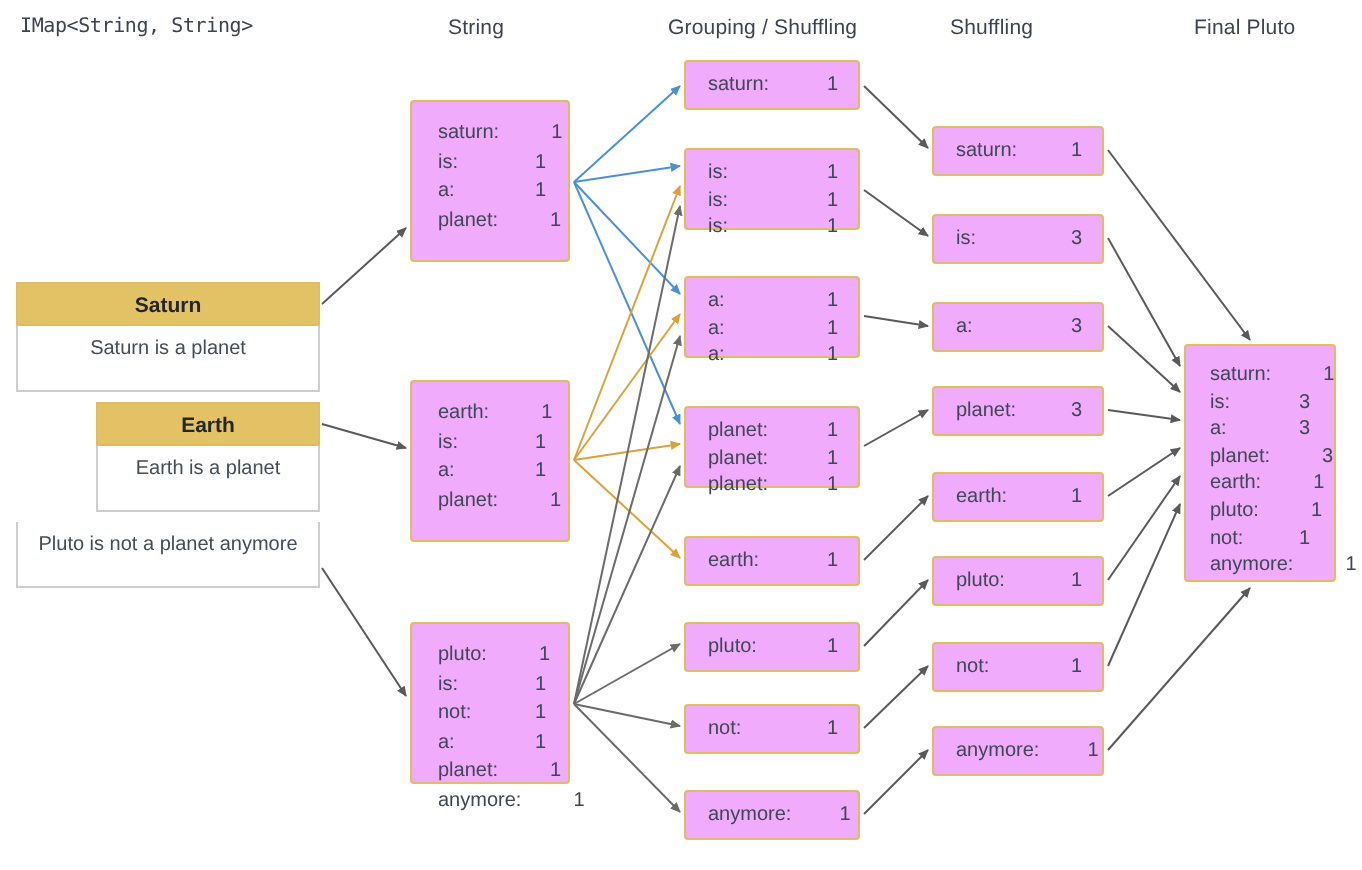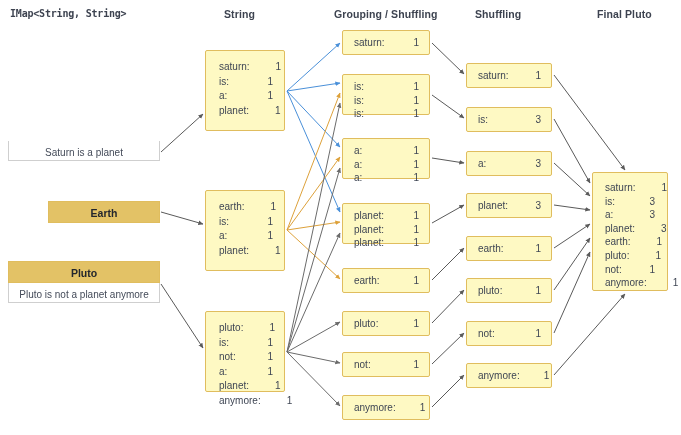--- a/index.html
+++ b/index.html
@@ -11,21 +11,21 @@
     position:relative;
     overflow:hidden;
     color:#404756;
   }
   #stage{position:absolute;left:0;top:0;width:681px;height:435px;}
   svg#wires{position:absolute;left:0;top:0;width:681px;height:435px;pointer-events:none;}
 
   .col-head{
     position:absolute;
     font-size:10.5px;
-    font-weight:bold;
+    font-weight:normal;
     color:#3d4350;
     white-space:nowrap;
     letter-spacing:0.1px;
   }
   .col-head.mono{
     font-family:"DejaVu Sans Mono","Liberation Mono",monospace;
     font-size:10px;
     letter-spacing:-0.2px;
   }
 
@@ -43,33 +43,33 @@
     text-align:center;
     font-size:10.5px;
     font-weight:bold;
     color:#23262d;
     box-sizing:border-box;
   }
   .src-body{
     background:#ffffff;
     border:1px solid #cfcfcf;
     border-top:none;
-    height:20px;
+    height:33px;
     line-height:23px;
     text-align:center;
     font-size:10px;
     color:#444b59;
     box-sizing:border-box;
   }
 
   
   .kvbox{
     position:absolute;
     box-sizing:border-box;
-    background:#fef9c3;
+    background:#f0abfc;
     border:1.6px solid #e0bd5e;
     border-radius:2px;
     padding:0;
   }
   .kvbox .rows{
     padding:3px 9px 3px 9px;
   }
   .kvrow{
     display:flex;
     justify-content:space-between;
@@ -150,27 +150,28 @@
     </svg>
   <div id="headers">
       <div class="col-head mono" style="left: 10px; top: 8px;">IMap&lt;String, String&gt;</div>
       <div class="col-head" style="left: 224px; top: 8px;">String</div>
       <div class="col-head" style="left: 334px; top: 8px;">Grouping / Shuffling</div>
       <div class="col-head" style="left: 475px; top: 8px;">Shuffling</div>
       <div class="col-head" style="left: 597px; top: 8px;">Final Pluto</div>
     </div>
   <div id="sources">
       <div class="src" style="left: 8px; top: 141px;">
+        <div class="src-title">Saturn</div>
         <div class="src-body">Saturn is a planet</div>
       </div>
       <div class="src" style="left: 8px; top: 201px; padding-left: 40px;">
         <div class="src-title">Earth</div>
+        <div class="src-body">Earth is a planet</div>
       </div>
       <div class="src" style="left: 8px; top: 261px;">
-        <div class="src-title">Pluto</div>
         <div class="src-body">Pluto is not a planet anymore</div>
       </div>
     </div>
   <div id="mapping">
       <div class="kvbox map" style="left: 205px; top: 50px; width: 80px; height: 81px;">
         <div class="rows">
           <div class="kvrow">
             <span class="k">saturn:</span>
             <span class="v">1</span>
           </div>

